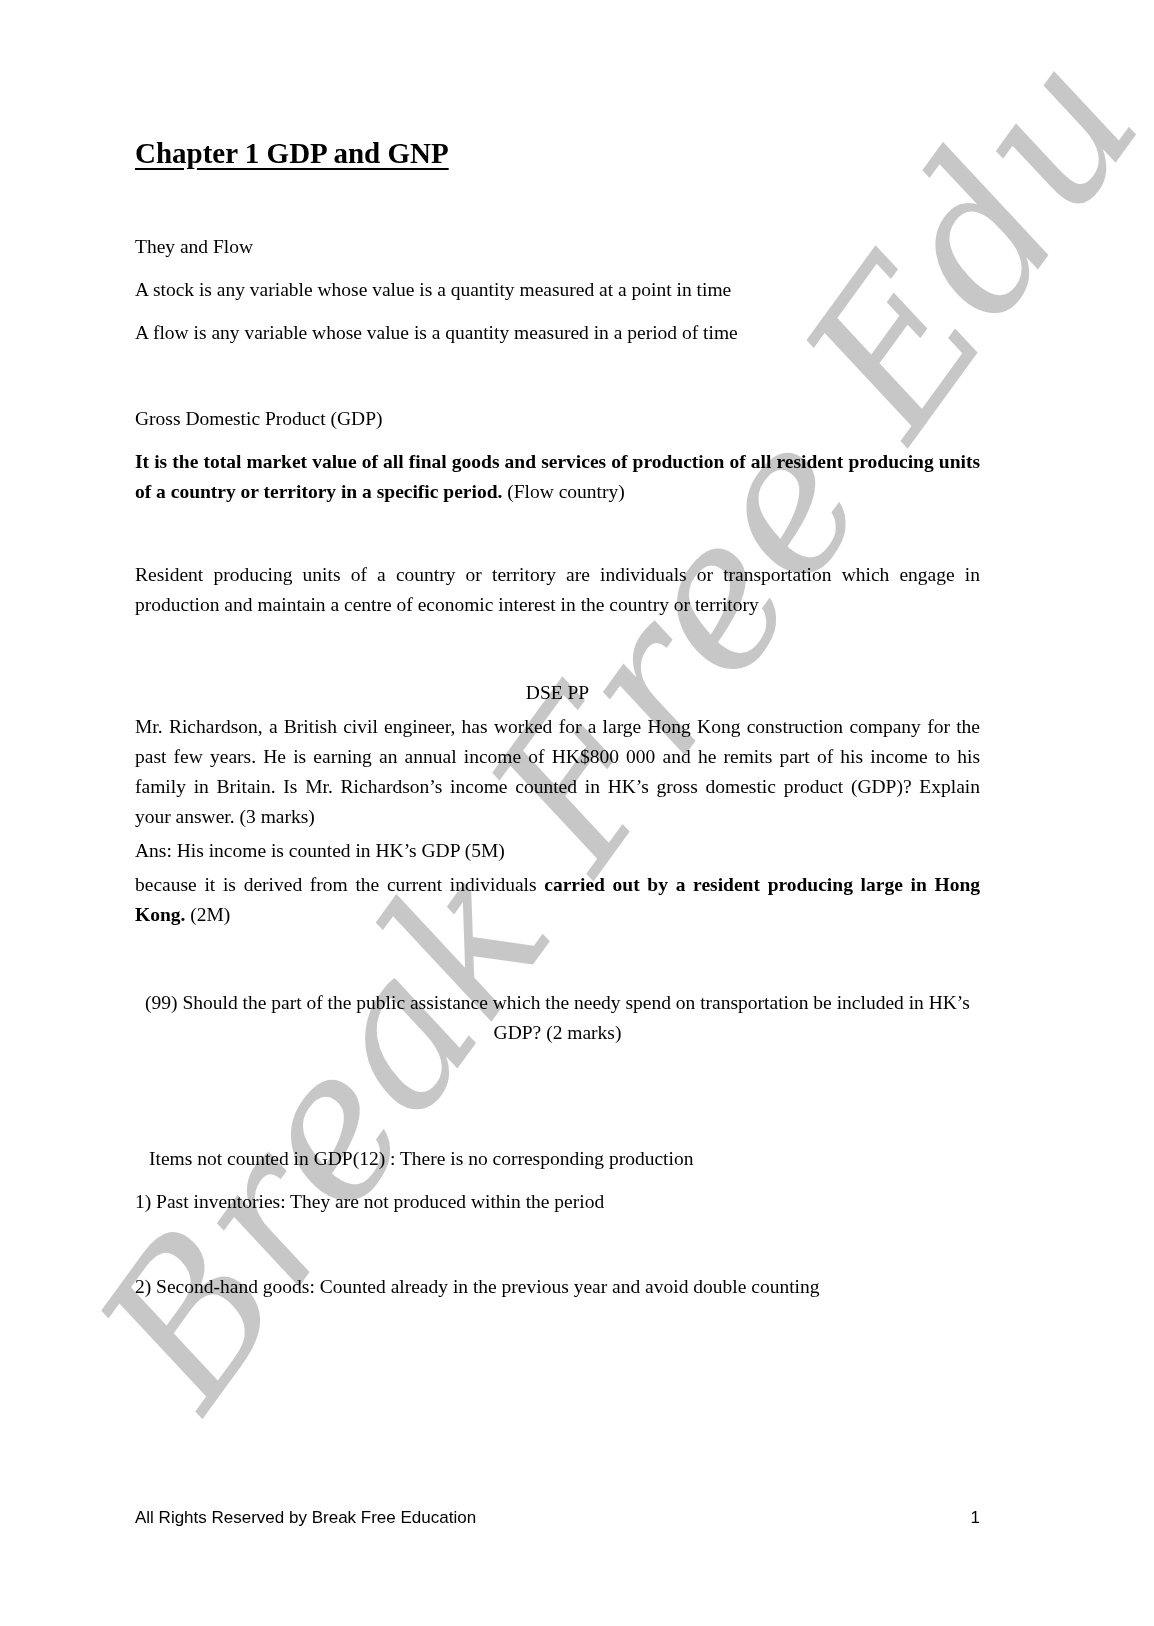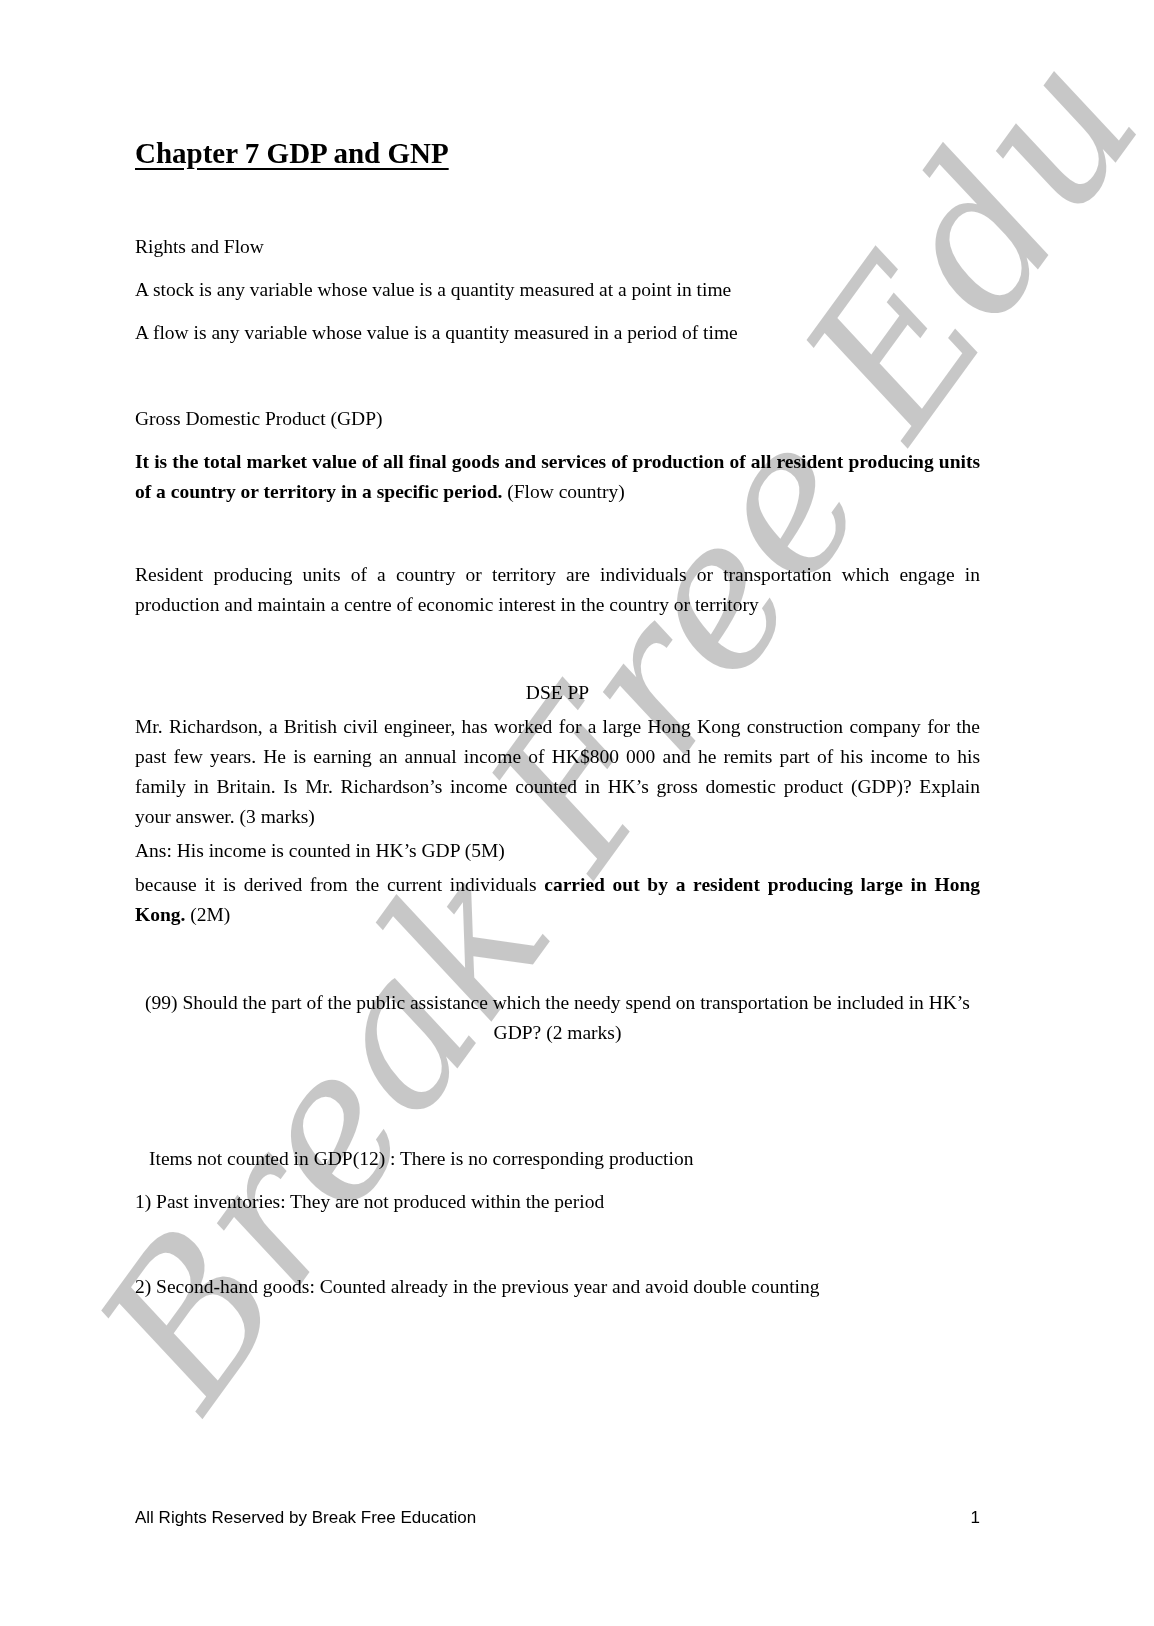--- a/index.html
+++ b/index.html
@@ -81,23 +81,23 @@
 </style>
 </head>
 <body>
 
 <div class="page">
 
   <div class="watermark">Break Free Edu</div>
 
   <div class="content">
 
-    <h1 class="doc-title">Chapter 7 GDP and GNP</h1>
+    <h1 class="doc-title">Chapter 1 GDP and GNP</h1>
 
-    <p class="mt-61">Rights and Flow</p>
+    <p class="mt-61">They and Flow</p>
 
     <p class="mt-13">A stock is any variable whose value is a quantity measured at a point in time</p>
 
     <p class="mt-13">A flow is any variable whose value is a quantity measured in a period of time</p>
 
     <p class="mt-56">Gross Domestic Product (GDP)</p>
 
     <p class="mt-13 justify"><span class="b">It is the total market value of all final goods and services of production of all resident producing units of a country or territory in a specific period.</span><span> (Flow country)</span></p>
 
     <p class="mt-53 justify">Resident producing units of a country or territory are individuals or transportation which engage in production and maintain a centre of economic interest in the country or territory</p>

